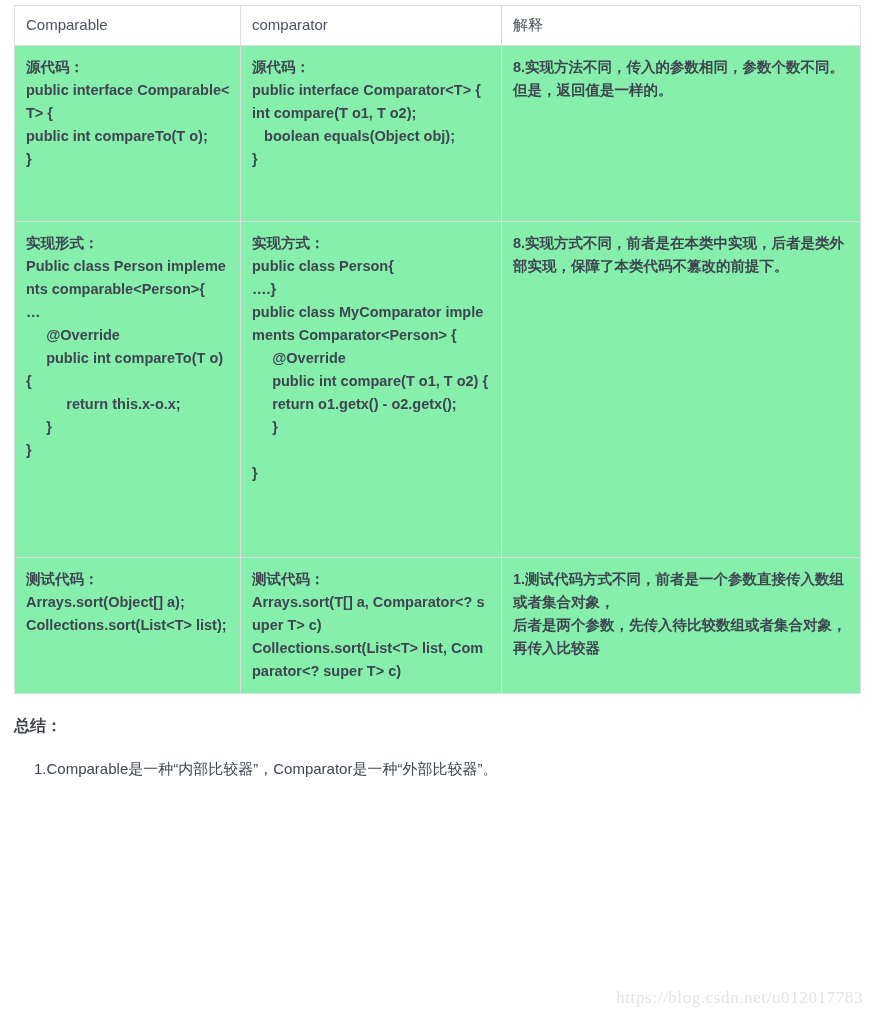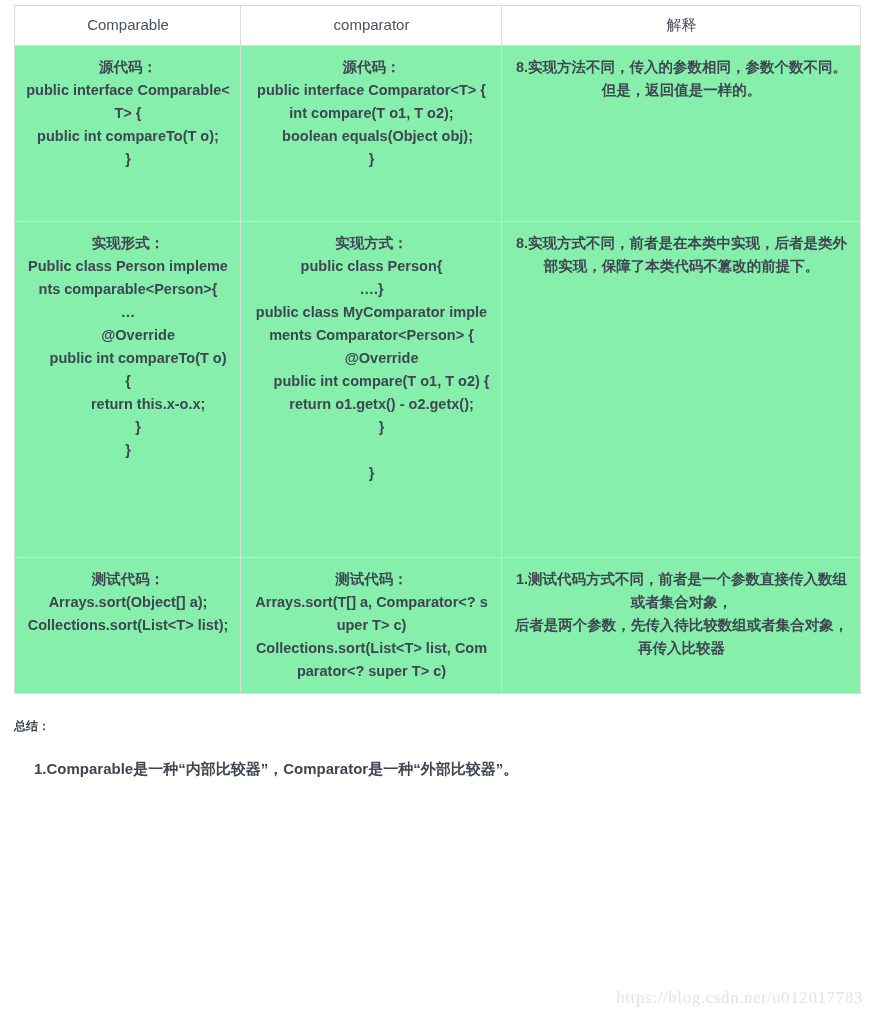--- a/index.html
+++ b/index.html
@@ -35,21 +35,21 @@
   }
   .cmp-table col.c1 { width: 226px; }
   .cmp-table col.c2 { width: 261px; }
   .cmp-table col.c3 { width: 359px; }
 
   .cmp-table th,
   .cmp-table td {
     border: 1px solid #dcdcdc;
     vertical-align: top;
     padding: 10px 10px 10px 11px;
-    text-align: center;
+    text-align: left;
   }
 
   .cmp-table thead th {
     background: #ffffff;
     font-weight: normal;
     font-size: 15px;
     line-height: 20px;
     color: #4a5160;
     height: 19px;
     padding-top: 9px;
@@ -76,29 +76,29 @@
   .row-test td { height: 110px; }
 
   
   .summary {
     position: absolute;
     left: 14px;
     top: 714px;
     width: 849px;
   }
   .summary .s-title {
-    font-size: 12px;
+    font-size: 16px;
     font-weight: bold;
     line-height: 24px;
     color: #3f4651;
     margin: 0 0 16px 0;
   }
   .summary .s-item {
     font-size: 15px;
-    font-weight: bold;
+    font-weight: normal;
     line-height: 30px;
     color: #3f4651;
     margin: 0 0 12px 0;
     white-space: pre-wrap;
   }
   .summary .s-item.indent {
     text-indent: 20px;
   }
   .summary .s-item.para3 {
     line-height: 31px;

